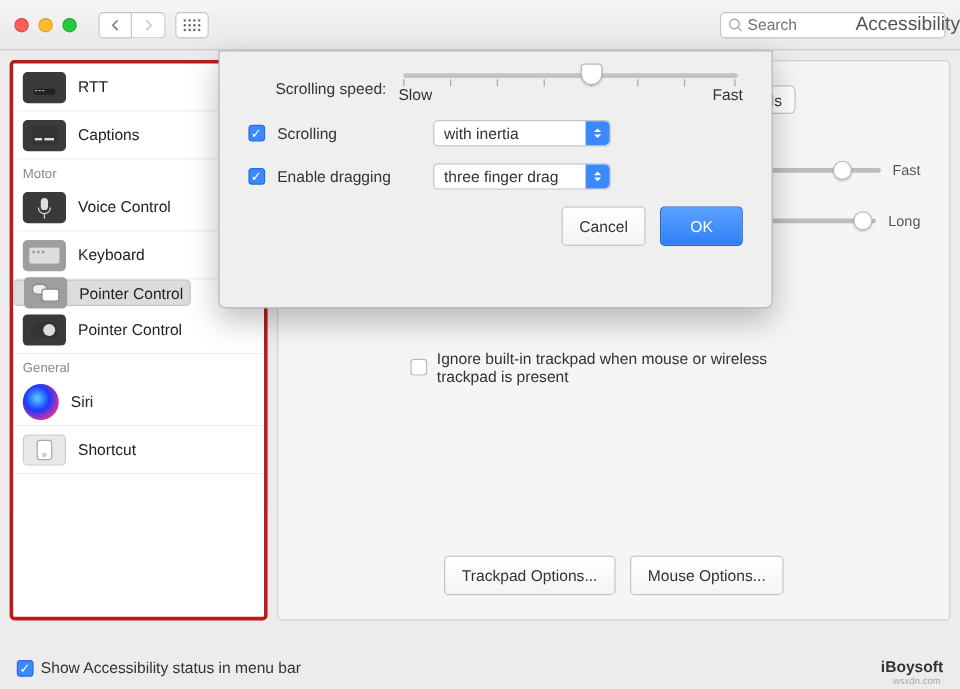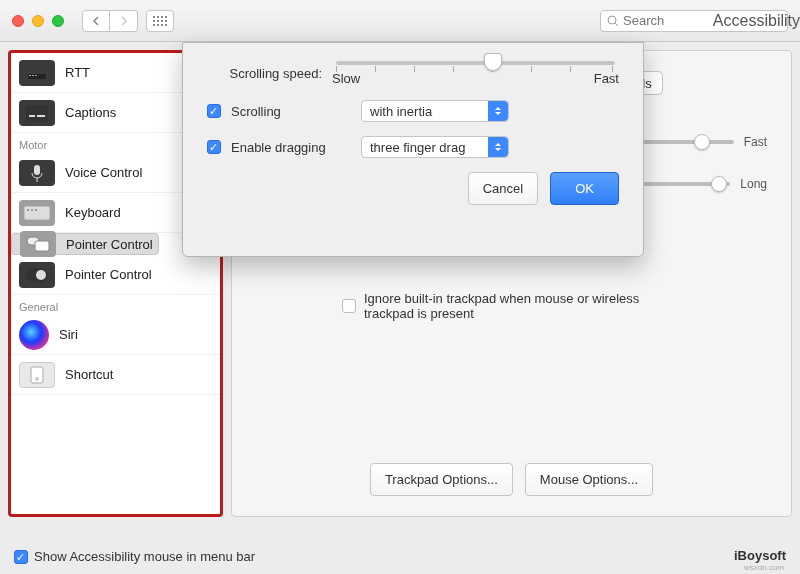--- a/index.html
+++ b/index.html
@@ -214,21 +214,21 @@
         </div>
       <div class="mac-btn">
           <span>Mouse Options...</span>
         </div>
     </div>
   </div>
 </div>
 
 <div class="footer">
   <div class="chk checked"></div>
-  <span>Show Accessibility mouse in menu bar</span>
+  <span>Show Accessibility status in menu bar</span>
 </div>
 
 <div class="modal">
   <div class="mrow">
     <span class="mlbl">Scrolling speed:</span>
     <div style="flex:1">
       <div class="mslider">
         <div class="tick" style="left:0%"></div>
           <div class="tick" style="left:14%"></div>
           <div class="tick" style="left:28%"></div>

